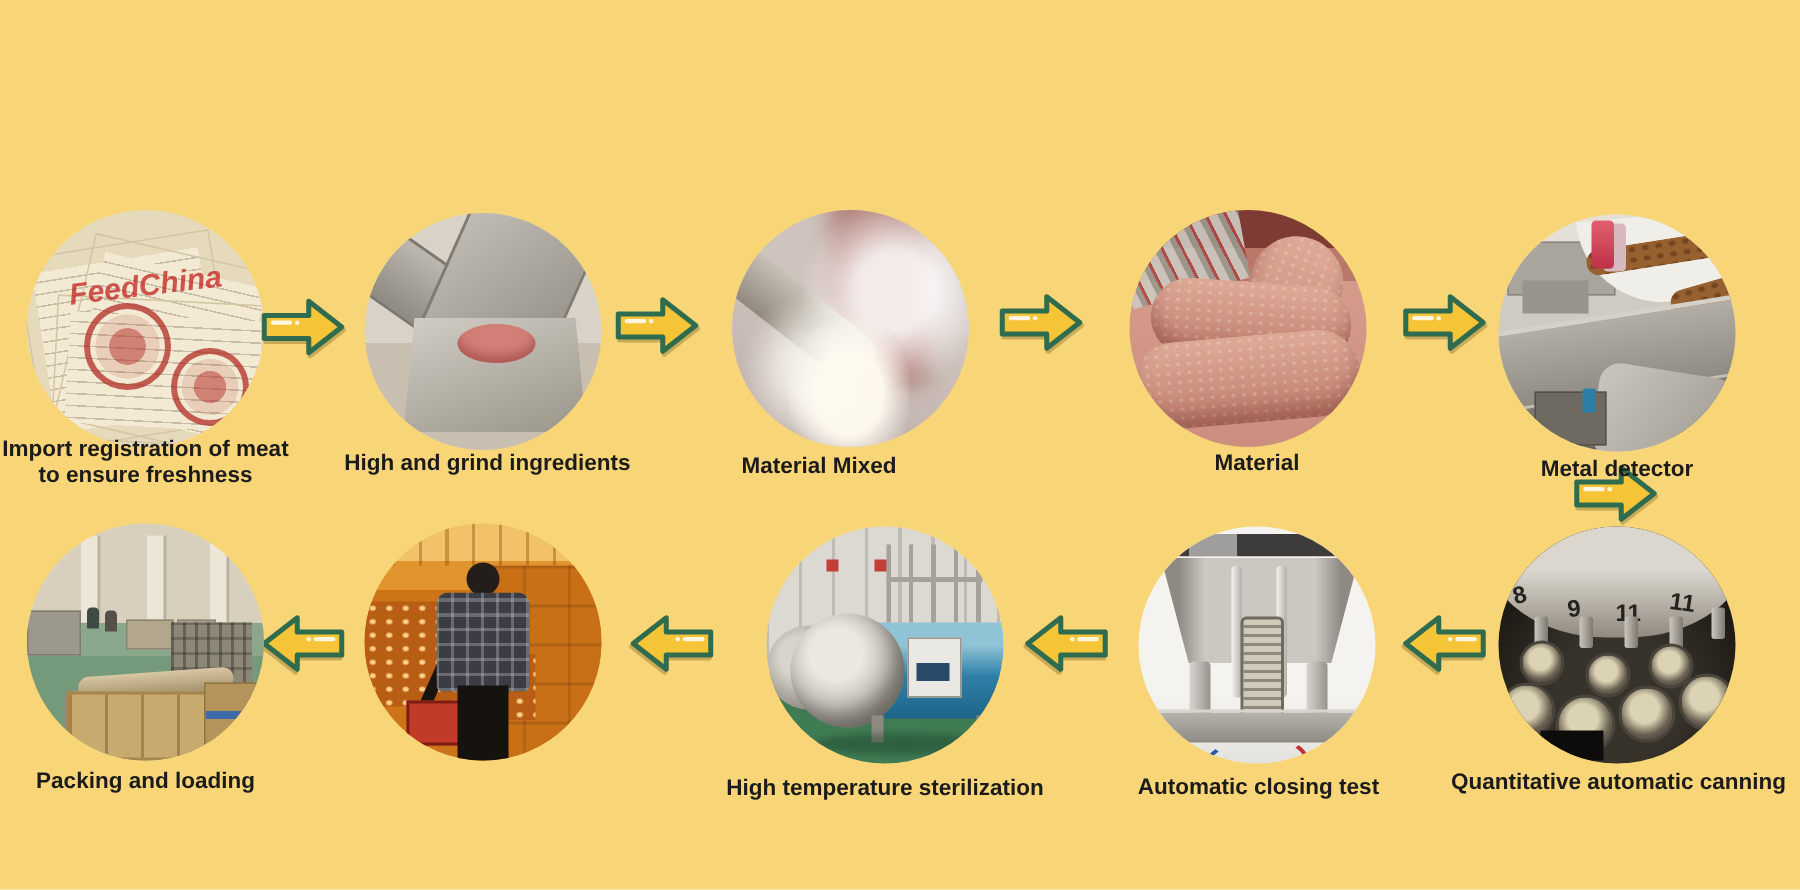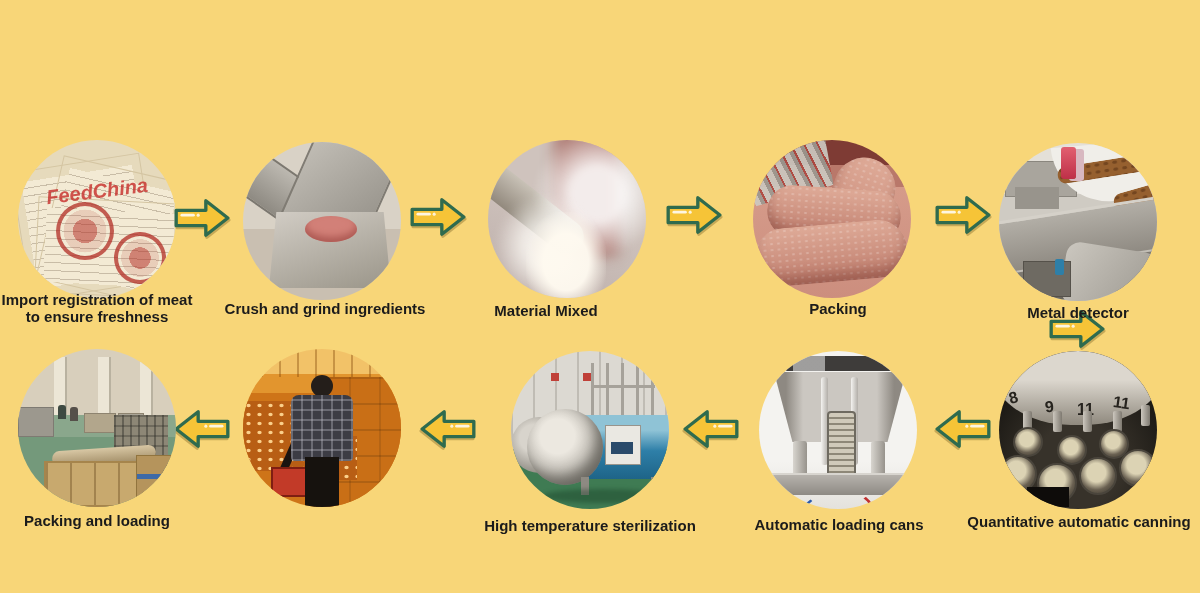--- a/index.html
+++ b/index.html
@@ -255,21 +255,21 @@
     </svg>
 
   <div class="circle pos-c2 c-crush">
     <div class="bar v1"></div>
     <div class="bar v2"></div>
     <div class="chute"></div>
     <div class="lid"></div>
     <div class="hopper"></div>
     <div class="meat"></div>
   </div>
-  <div class="label l-t2">Crush and grind ingredients</div>
+  <div class="label l-t2">High and grind ingredients</div>
 
   <svg class="arrow a-t2" viewBox="0 0 64 46">
       <use href="#arrowG"></use>
     </svg>
 
   <div class="circle pos-c3 c-mixed">
     <div class="redband"></div>
     <div class="pipe"></div>
     <div class="steam1"></div>
     <div class="steam2"></div>
@@ -280,21 +280,21 @@
   <svg class="arrow a-t3" viewBox="0 0 64 46">
       <use href="#arrowG"></use>
     </svg>
 
   <div class="circle pos-c4 c-emulsion">
     <div class="chuteM"></div>
     <div class="coil coilC"></div>
     <div class="coil coilB"></div>
     <div class="coil coilA"></div>
   </div>
-  <div class="label l-t4">Packing</div>
+  <div class="label l-t4">Material</div>
 
   <svg class="arrow a-t4" viewBox="0 0 64 46">
       <use href="#arrowG"></use>
     </svg>
 
   <div class="circle pos-c5 c-metal">
     <div class="backblock"></div>
     <div class="backblock2"></div>
     <div class="belt"></div>
     <div class="meatstrip"></div>
@@ -343,21 +343,21 @@
     <div class="bodym"></div>
     <div class="rail r1"></div>
     <div class="rail r2"></div>
     <div class="cyl cy1"></div>
     <div class="cyl cy2"></div>
     <div class="lidstack"></div>
     <div class="base"></div>
     <div class="wire wr"></div>
     <div class="wire wb"></div>
   </div>
-  <div class="label l-b4">Automatic loading cans</div>
+  <div class="label l-b4">Automatic closing test</div>
 
   <svg class="arrow a-left a-b3" viewBox="0 0 64 46">
       <use href="#arrowG"></use>
     </svg>
 
   <div class="circle pos-c8 c-steril">
     <div class="walllines"></div>
     <div class="pipes"></div>
     <div class="mark mk1"></div>
     <div class="mark mk2"></div>

